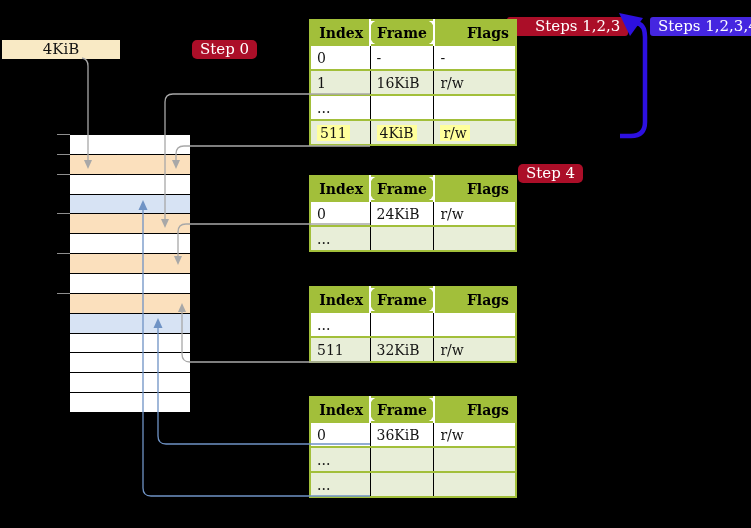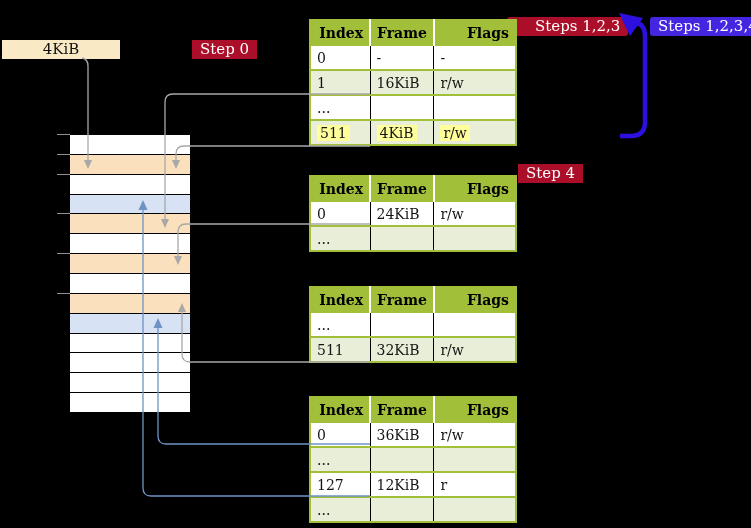--- a/index.html
+++ b/index.html
@@ -1,21 +1,21 @@
 <!DOCTYPE html>
 <html style="--background: #000000; --table-header-green: #a2bf3a; --table-row-shade: #e8eed8; --highlight-yellow: #ffff9c; --wheat-frame: #fbe0bd; --wheat-box: #f9eac5; --blue-frame: #d7e3f4; --crimson-label: #ab0e28; --blue-label: #4526e0; --blue-arrow: #2d10e0; --gray-connector: #a8a8a8; --steel-connector: #6f93c5;"><head>
 <meta charset="utf-8">
 <style>
   html,body{margin:0;padding:0;background:#000;}
   #canvas{position:relative;width:751px;height:528px;background:var(--background,#000);
           overflow:hidden;font-family:"DejaVu Serif",serif;}
 
   
   .lbl{position:absolute;font-size:15px;line-height:19px;padding:0 8px;color:#fff;
-       border-radius:0;white-space:nowrap;}
+       border-radius:5px;white-space:nowrap;}
   .lbl-crimson{background:var(--crimson-label,#ab0e28);}
   .lbl-blue{background:var(--blue-label,#4526e0);border-radius:3px;}
   #lbl-step0{left:192px;top:40px;}
   #lbl-steps123{left:507px;top:17px;border-radius:3px;padding-left:28px;}
   #lbl-steps1234{left:650px;top:17px;}
   #lbl-step4{left:518px;top:164px;}
   #fourkib-box{position:absolute;left:2px;top:40px;width:118px;line-height:19px;
        text-align:center;color:#111;font-size:15px;background:var(--wheat-box,#f9eac5);}
 
   
@@ -30,21 +30,21 @@
           font-size:14px;color:#141414;}
   .ptable,​.ptable *{box-sizing:border-box;}
   .ptable{border:2px solid var(--table-header-green,#a2bf3a);}
   .ptable th{background:var(--table-header-green,#a2bf3a);color:#000000;font-weight:bold;
       text-align:right;padding:0 6px;height:23px;border-right:2px solid #fff;font-size:14px;}
   .ptable th:last-child{border-right:none;}
   .ptable td{border-top:2px solid var(--table-header-green,#a2bf3a);
       border-right:1px solid #000;padding:0 6px;height:23px;}
   .ptable td:last-child{border-right:none;}
   .ptable tr.sh td{background:var(--table-row-shade,#e8eed8);}
-  .ptable .w1{width:46px;} .ptable .w2{width:46px;} .ptable .w3{width:42px;padding-left:32px;}
+  .ptable .w1{width:46px;} .ptable .w2{width:46px;border-radius:9px;} .ptable .w3{width:42px;padding-left:32px;}
   .hl{background:var(--highlight-yellow,#ffff9c);padding:0 3px;}
 
   
   #overlay{position:absolute;left:0;top:0;z-index:5;pointer-events:none;}
   .c-gray{stroke:var(--gray-connector,#a8a8a8);fill:none;stroke-width:1.3;}
   .c-steel{stroke:var(--steel-connector,#6f93c5);fill:none;stroke-width:1.3;}
   .c-blue{stroke:var(--blue-arrow,#2d10e0);fill:none;stroke-width:4.5;}
   .ah-gray{fill:var(--gray-connector,#a8a8a8);stroke:none;}
   .ah-steel{fill:var(--steel-connector,#4f7cb0);stroke:none;}
   .ah-blue{fill:var(--blue-arrow,#2d10e0);stroke:none;}
@@ -157,25 +157,20 @@
     <tr>
       <td>0</td>
       <td>36KiB</td>
       <td>r/w</td>
     </tr>
     <tr class="sh">
       <td>...</td>
       <td></td>
       <td></td>
     </tr>
-    <tr>
-      <td>127</td>
-      <td>12KiB</td>
-      <td>r</td>
-    </tr>
     <tr class="sh">
       <td>...</td>
       <td></td>
       <td></td>
     </tr>
   </tbody>
     </table>
 
   <svg id="overlay" width="751" height="528" viewBox="0 0 751 528">
 

